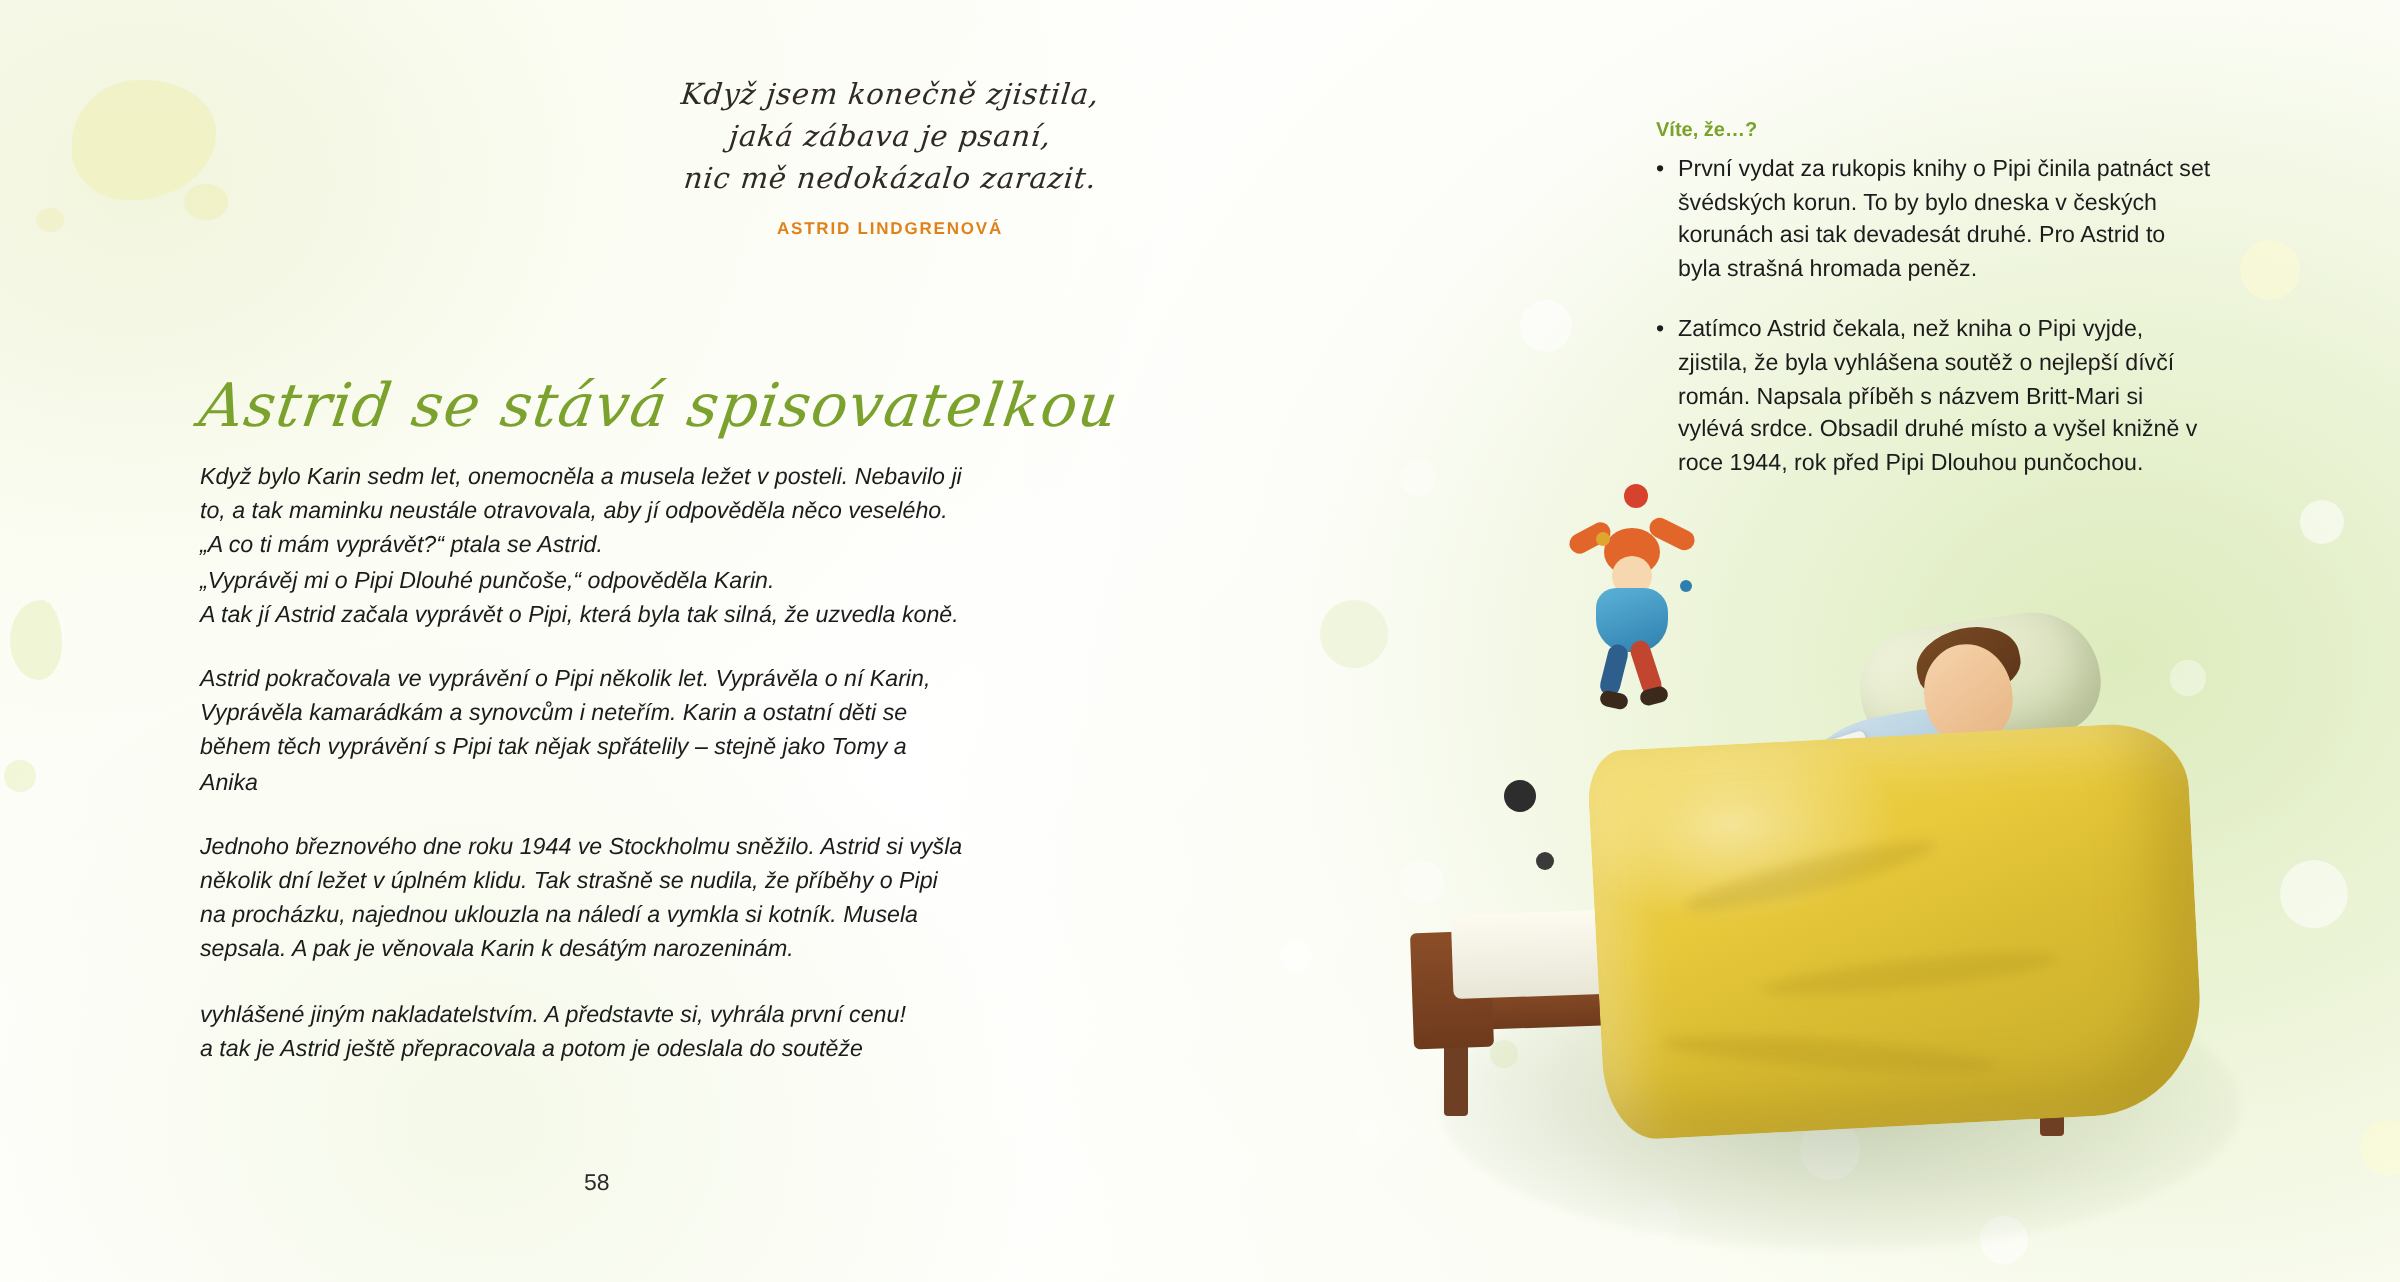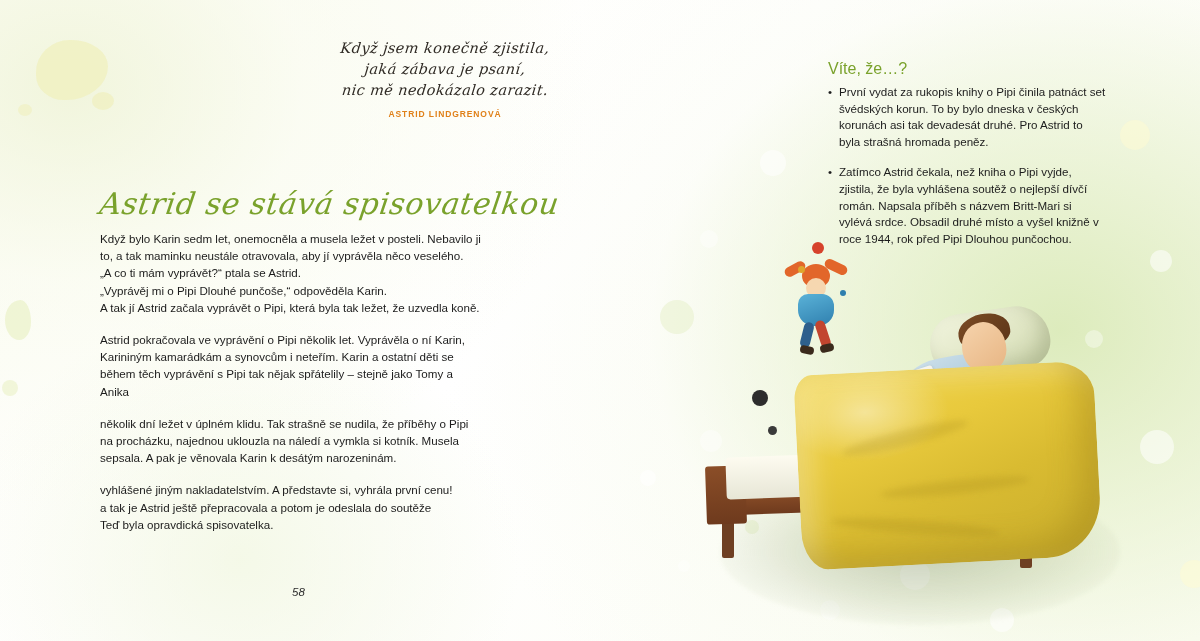--- a/index.html
+++ b/index.html
@@ -88,41 +88,40 @@
     left: 100px;
     top: 230px;
     width: 382px;
   }
   .para {
     font-size: 11.6px;
     line-height: 17.2px;
     color: #1c1c1c;
     margin: 0 0 15px 0;
   }
-  .para .ln { display: block; }
+  .para .ln { display: block; font-style: italic; }
 
   .folio {
     position: absolute;
     left: 292px;
     top: 586px;
     font-size: 11.5px;
     color: #2b2b2b;
-    font-style: italic;
   }
 
   
   .sidebar {
     position: absolute;
     left: 828px;
     top: 60px;
     width: 278px;
   }
   .sidebar-title {
-    font-size: 16px;
-    font-weight: normal;
+    font-size: 10px;
+    font-weight: bold;
     color: #7aa22c;
     margin: 0 0 6px 0;
   }
   .bullet-item {
     display: flex;
     margin-bottom: 14px;
   }
   .bullet-dot {
     width: 11px;
     flex: 0 0 11px;
@@ -276,39 +275,39 @@
     <div class="quote-line">jaká zábava je psaní,</div>
     <div class="quote-line">nic mě nedokázalo zarazit.</div>
     <div class="quote-author">ASTRID LINDGRENOVÁ</div>
   </div>
 
   <div class="chapter-title">Astrid se stává spisovatelkou</div>
 
   <div class="body-col">
     <p class="para">
       <span class="ln">Když bylo Karin sedm let, onemocněla a musela ležet v posteli. Nebavilo ji</span>
-      <span class="ln">to, a tak maminku neustále otravovala, aby jí vyprávěla něco veselého.</span>
+      <span class="ln">to, a tak maminku neustále otravovala, aby jí odpověděla něco veselého.</span>
       <span class="ln">„A co ti mám vyprávět?“ ptala se Astrid.</span>
       <span class="ln">„Vyprávěj mi o Pipi Dlouhé punčoše,“ odpověděla Karin.</span>
-      <span class="ln">A tak jí Astrid začala vyprávět o Pipi, která byla tak ležet, že uzvedla koně.</span>
+      <span class="ln">A tak jí Astrid začala vyprávět o Pipi, která byla tak silná, že uzvedla koně.</span>
     </p>
     <p class="para">
       <span class="ln">Astrid pokračovala ve vyprávění o Pipi několik let. Vyprávěla o ní Karin,</span>
-      <span class="ln">Karininým kamarádkám a synovcům i neteřím. Karin a ostatní děti se</span>
+      <span class="ln">Vyprávěla kamarádkám a synovcům i neteřím. Karin a ostatní děti se</span>
       <span class="ln">během těch vyprávění s Pipi tak nějak spřátelily – stejně jako Tomy a Anika</span>
     </p>
     <p class="para">
+      <span class="ln">Jednoho březnového dne roku 1944 ve Stockholmu sněžilo. Astrid si vyšla</span>
       <span class="ln">několik dní ležet v úplném klidu. Tak strašně se nudila, že příběhy o Pipi</span>
       <span class="ln">na procházku, najednou uklouzla na náledí a vymkla si kotník. Musela</span>
       <span class="ln">sepsala. A pak je věnovala Karin k desátým narozeninám.</span>
     </p>
     <p class="para">
       <span class="ln">vyhlášené jiným nakladatelstvím. A představte si, vyhrála první cenu!</span>
       <span class="ln">a tak je Astrid ještě přepracovala a potom je odeslala do soutěže</span>
-      <span class="ln">Teď byla opravdická spisovatelka.</span>
     </p>
   </div>
 
   <div class="folio">58</div>
 
   <div class="sidebar">
     <div class="sidebar-title">Víte, že…?</div>
 
     <div class="bullet-item">
       <div class="bullet-dot">•</div>

